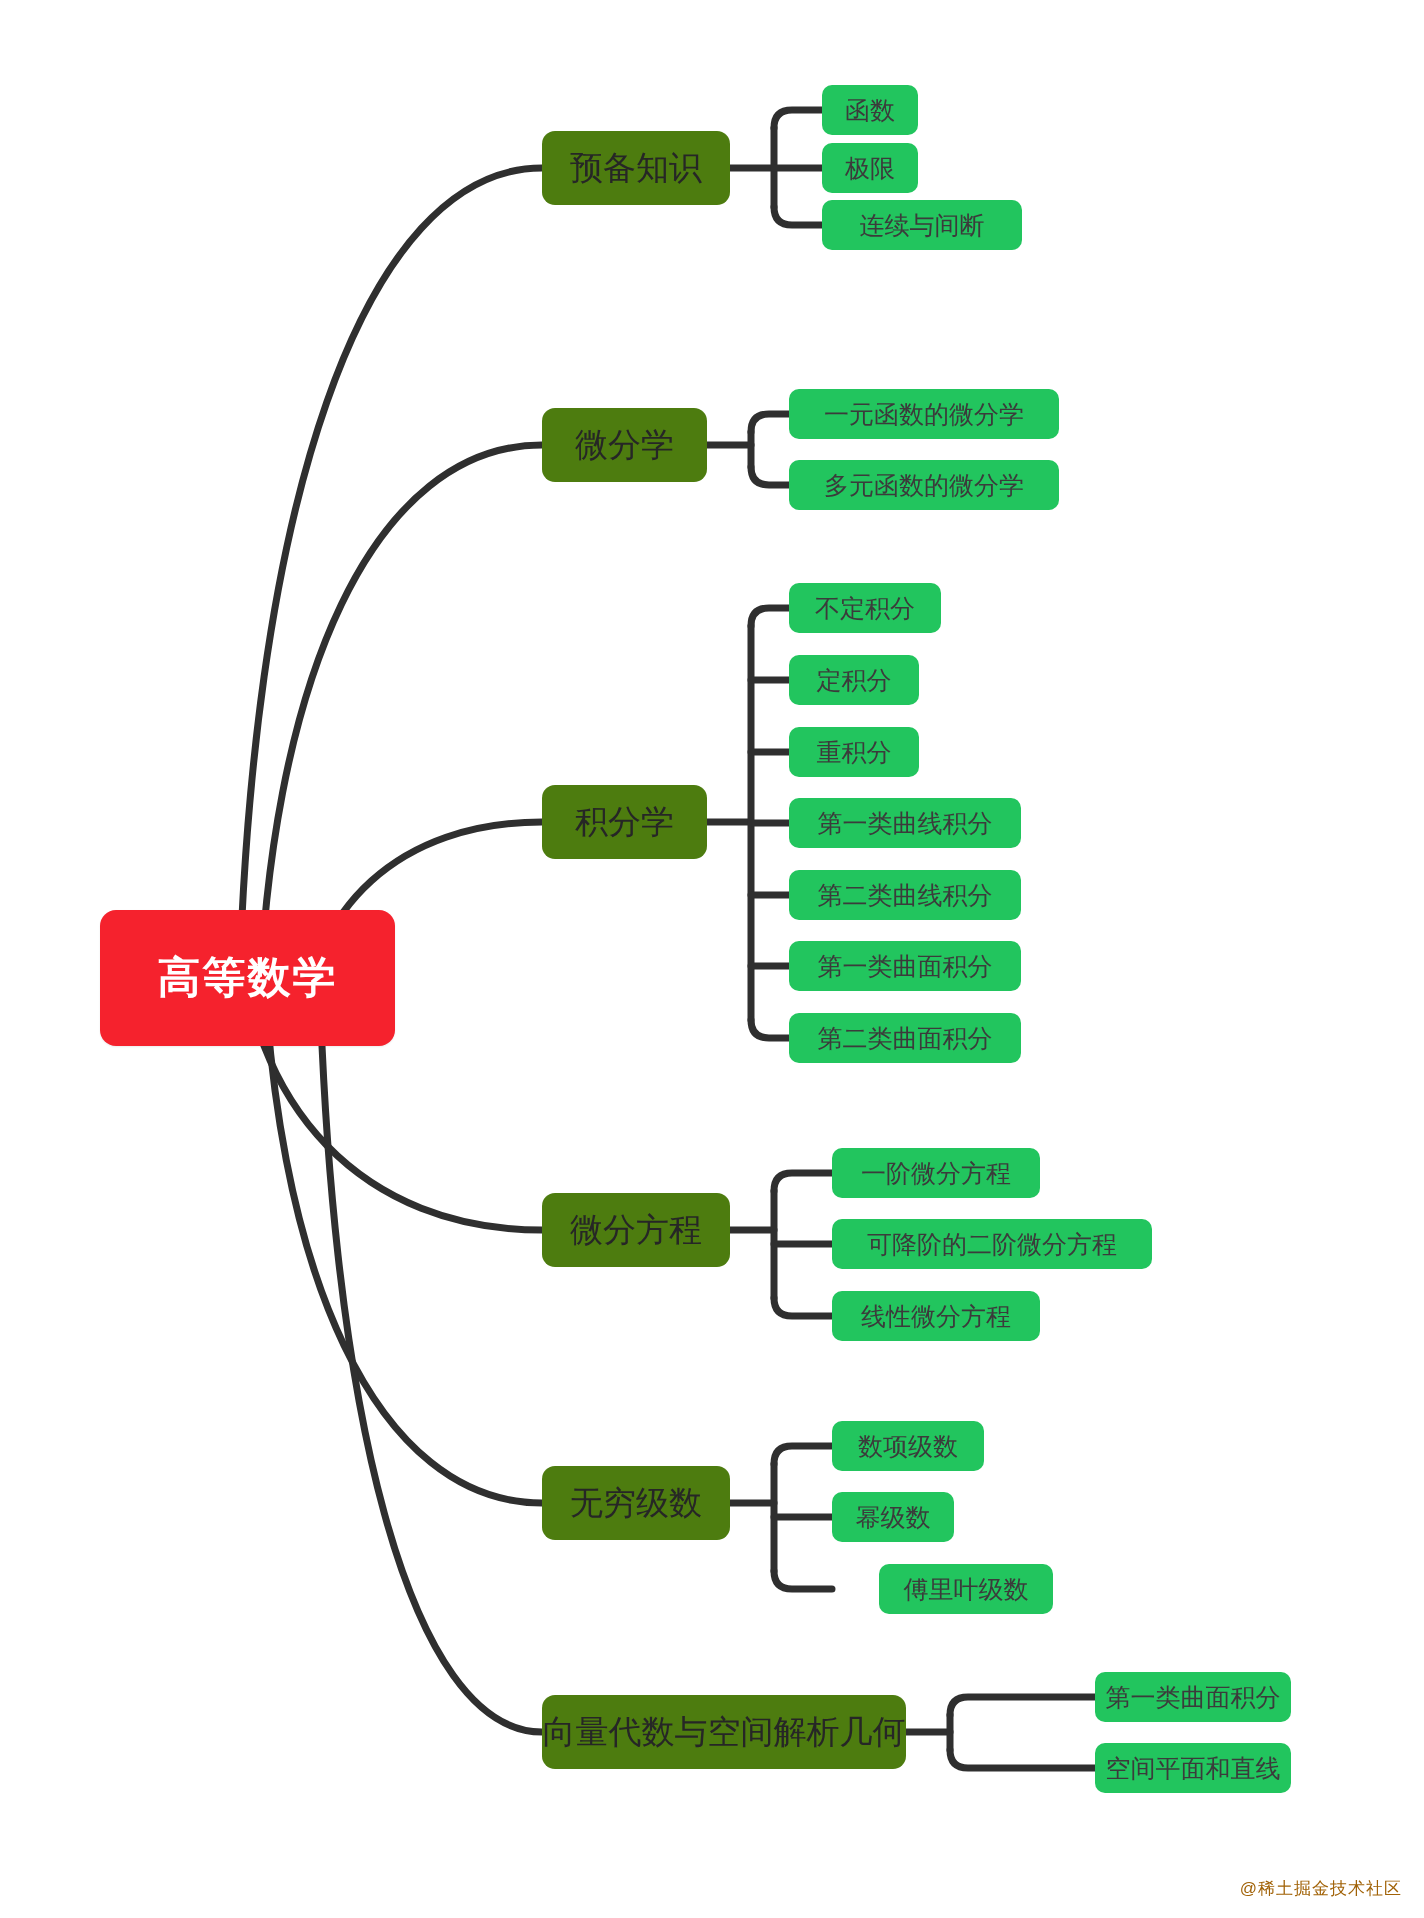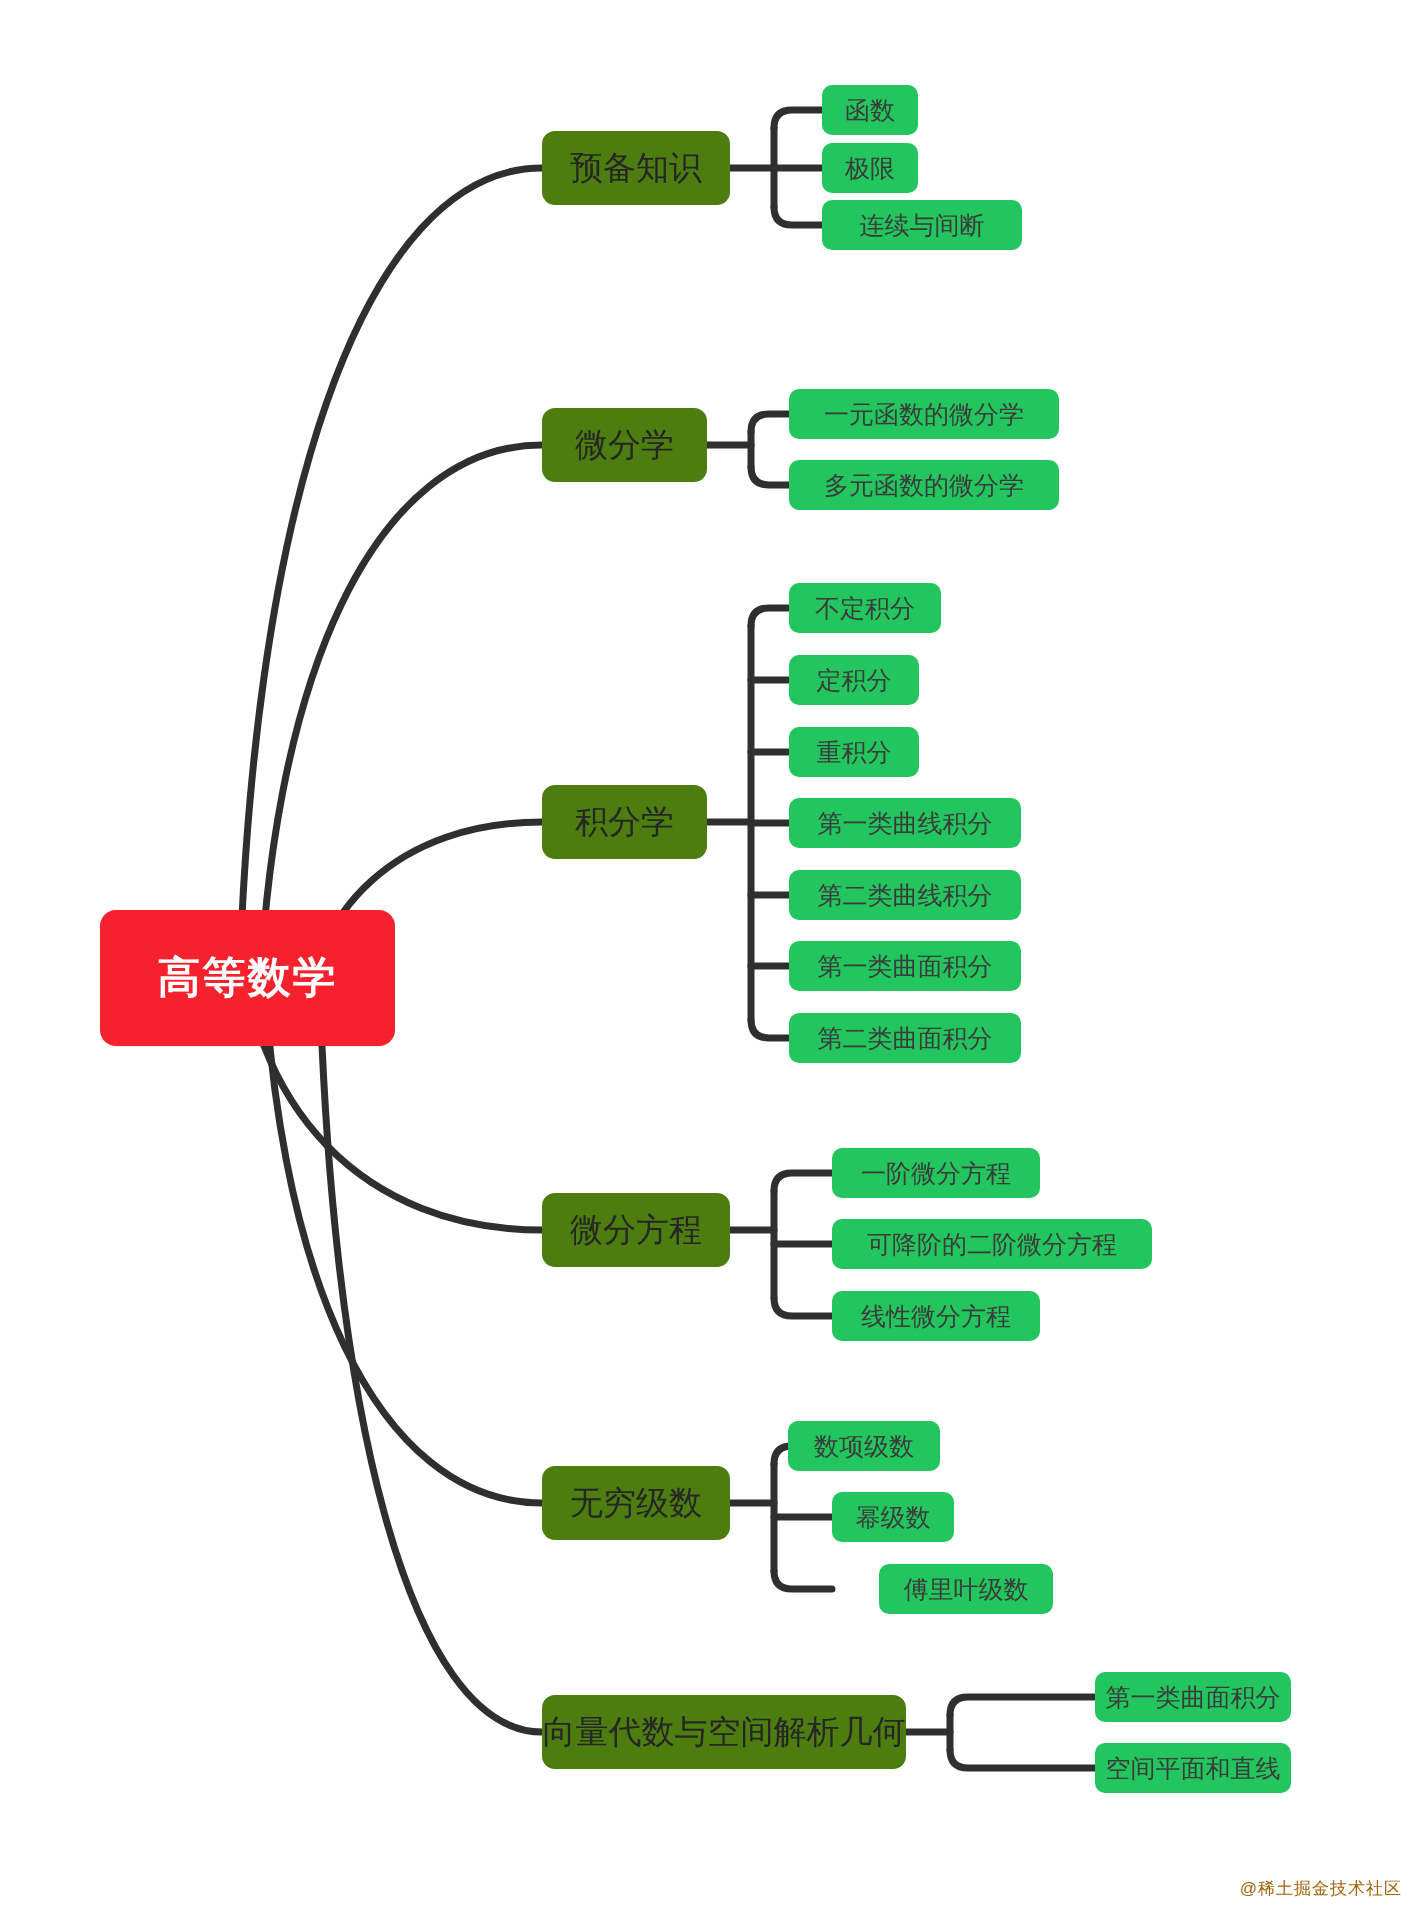--- a/index.html
+++ b/index.html
@@ -125,21 +125,21 @@
       <div class="node leaf-node" style="left: 789px; top: 727px; width: 130px; height: 50px;">重积分</div>
       <div class="node leaf-node" style="left: 789px; top: 798px; width: 232px; height: 50px;">第一类曲线积分</div>
       <div class="node leaf-node" style="left: 789px; top: 870px; width: 232px; height: 50px;">第二类曲线积分</div>
       <div class="node leaf-node" style="left: 789px; top: 941px; width: 232px; height: 50px;">第一类曲面积分</div>
       <div class="node leaf-node" style="left: 789px; top: 1013px; width: 232px; height: 50px;">第二类曲面积分</div>
       <div class="node branch-node" style="left: 542px; top: 1193px; width: 188px; height: 74px;">微分方程</div>
       <div class="node leaf-node" style="left: 832px; top: 1148px; width: 208px; height: 50px;">一阶微分方程</div>
       <div class="node leaf-node" style="left: 832px; top: 1219px; width: 320px; height: 50px;">可降阶的二阶微分方程</div>
       <div class="node leaf-node" style="left: 832px; top: 1291px; width: 208px; height: 50px;">线性微分方程</div>
       <div class="node branch-node" style="left: 542px; top: 1466px; width: 188px; height: 74px;">无穷级数</div>
-      <div class="node leaf-node" style="left: 788px; top: 1421px; width: 152px; height: 50px;">数项级数</div>
+      <div class="node leaf-node" style="left: 832px; top: 1421px; width: 152px; height: 50px;">数项级数</div>
       <div class="node leaf-node" style="left: 832px; top: 1492px; width: 122px; height: 50px;">幂级数</div>
       <div class="node leaf-node" style="left: 879px; top: 1564px; width: 174px; height: 50px;">傅里叶级数</div>
       <div class="node branch-node" style="left: 542px; top: 1695px; width: 364px; height: 74px;">向量代数与空间解析几何</div>
       <div class="node leaf-node" style="left: 1095px; top: 1672px; width: 196px; height: 50px;">第一类曲面积分</div>
       <div class="node leaf-node" style="left: 1095px; top: 1743px; width: 196px; height: 50px; text-align: center;">空间平面和直线</div>
     </div>
   <div class="watermark">@稀土掘金技术社区</div>
 </div>
 
 </body></html>

